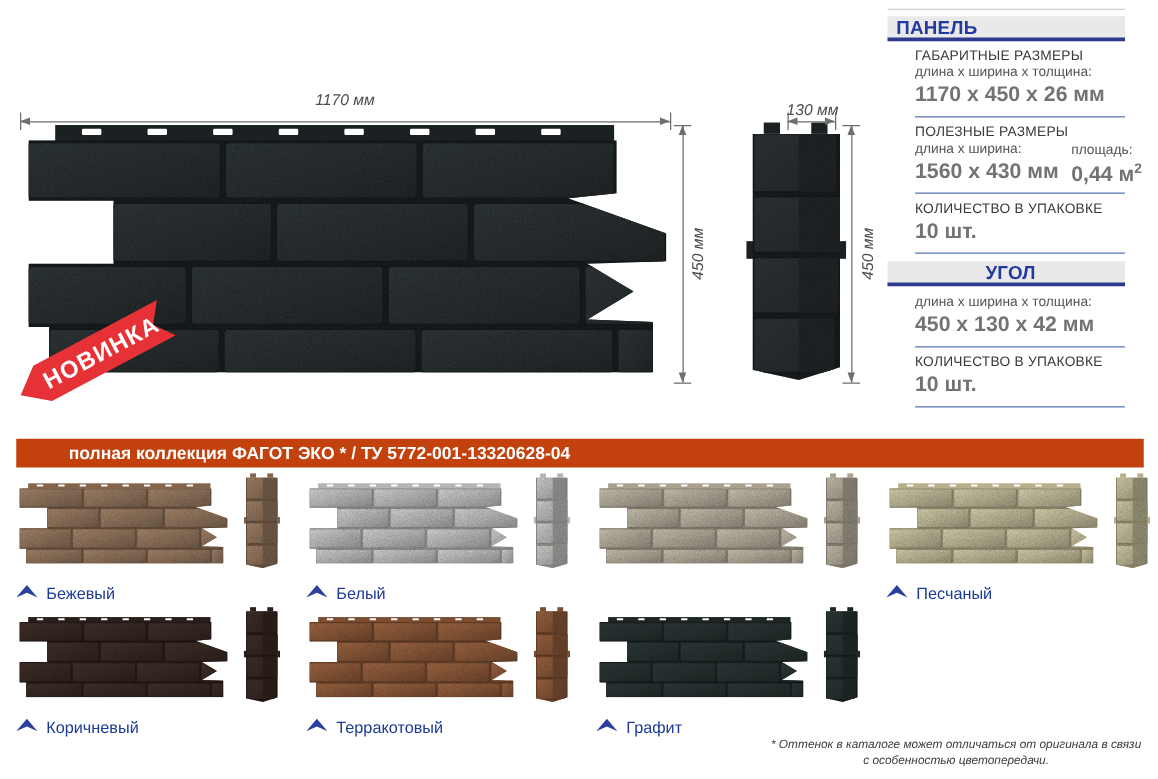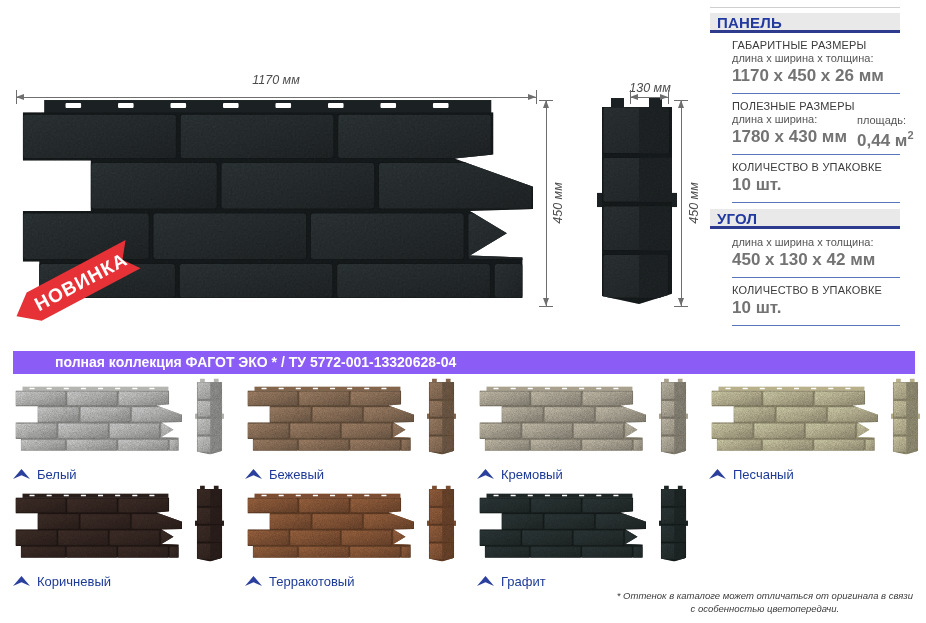--- a/index.html
+++ b/index.html
@@ -177,44 +177,129 @@
       <div class="sub">длина x ширина x толщина:</div>
       <div class="val">1170 x 450 x 26 мм</div>
       <div class="sep"></div>
 
       <div class="lbl">ПОЛЕЗНЫЕ РАЗМЕРЫ</div>
       <div class="two-col">
         <div class="sub">длина x ширина:</div>
         <div class="sub col2">площадь:</div>
       </div>
       <div class="two-col">
-        <div class="val">1780 x 430 мм</div>
+        <div class="val">1560 x 430 мм</div>
         <div class="val col2v"><span>0,44 м</span><sup>2</sup></div>
       </div>
       <div class="sep"></div>
 
       <div class="lbl">КОЛИЧЕСТВО В УПАКОВКЕ</div>
       <div class="val">10 шт.</div>
       <div class="sep"></div>
     </div>
 
-    <div class="sec-header" style="margin-top:6px;">УГОЛ</div>
+    <div class="sec-header" style="margin-top:6px;text-align:center;">УГОЛ</div>
     <div class="sb">
       <div class="sub" style="margin-top:7px;">длина x ширина x толщина:</div>
       <div class="val">450 x 130 x 42 мм</div>
       <div class="sep"></div>
       <div class="lbl">КОЛИЧЕСТВО В УПАКОВКЕ</div>
       <div class="val">10 шт.</div>
       <div class="sep"></div>
     </div>
   </div>
 
-  <div class="banner" id="banner" style="background: #8b5cf6;">полная коллекция ФАГОТ ЭКО * / ТУ 5772-001-13320628-04</div>
+  <div class="banner" id="banner" style="background: #c2410c;">полная коллекция ФАГОТ ЭКО * / ТУ 5772-001-13320628-04</div>
 
   <div class="grid">
+    <div class="cell">
+      <div class="swatch-img">
+          <div class="sw-panel"><svg width="100%" height="100%" viewBox="0 0 536 208" preserveAspectRatio="none">
+  <defs>
+    <linearGradient id="bg-s1" x1="0" y1="0" x2="1" y2="1">
+      <stop offset="0" stop-color="rgb(198,159,126)"></stop>
+                  <stop offset="0.5" stop-color="#a8876b"></stop>
+                  <stop offset="1" stop-color="rgb(134,108,86)"></stop>
+    </linearGradient>
+    <clipPath id="clip-s1">
+                  <polygon points="8,14 492,14 492,56 452,60 533,88 533,110 468,112 506,134 468,156 522,158 522,198 25,198 25,162 8,162 8,112 78,112 78,62 8,62"></polygon>
+                </clipPath>
+    <filter id="nf-s1" x="0" y="0" width="100%" height="100%">
+      <feTurbulence type="fractalNoise" baseFrequency="0.5" numOctaves="2" stitchTiles="stitch"></feTurbulence>
+      <feColorMatrix type="matrix" values="0 0 0 0 0  0 0 0 0 0  0 0 0 0 0  0.35 0.35 0.35 0 0"></feColorMatrix>
+    </filter>
+  </defs>
+  <rect x="30" y="2" width="460" height="13" fill="#82654b"></rect>
+              <rect x="52" y="5" width="16" height="5" rx="1" fill="#fff"></rect>
+              <rect x="106" y="5" width="16" height="5" rx="1" fill="#fff"></rect>
+              <rect x="160" y="5" width="16" height="5" rx="1" fill="#fff"></rect>
+              <rect x="214" y="5" width="16" height="5" rx="1" fill="#fff"></rect>
+              <rect x="268" y="5" width="16" height="5" rx="1" fill="#fff"></rect>
+              <rect x="322" y="5" width="16" height="5" rx="1" fill="#fff"></rect>
+              <rect x="376" y="5" width="16" height="5" rx="1" fill="#fff"></rect>
+              <rect x="430" y="5" width="16" height="5" rx="1" fill="#fff"></rect>
+  <g clip-path="url(#clip-s1)">
+    <rect x="0" y="0" width="536" height="208" fill="#82654b"></rect>
+    <rect x="8" y="16" width="158" height="44" rx="3" fill="url(#bg-s1)" stroke="rgb(92,74,59)" stroke-width="1"></rect>
+                <rect x="170" y="16" width="158" height="44" rx="3" fill="url(#bg-s1)" stroke="rgb(92,74,59)" stroke-width="1"></rect>
+                <rect x="332" y="16" width="158" height="44" rx="3" fill="url(#bg-s1)" stroke="rgb(92,74,59)" stroke-width="1"></rect>
+                <rect x="494" y="16" width="40" height="44" rx="3" fill="url(#bg-s1)" stroke="rgb(92,74,59)" stroke-width="1"></rect>
+                <rect x="78" y="64" width="130" height="46" rx="3" fill="url(#bg-s1)" stroke="rgb(92,74,59)" stroke-width="1"></rect>
+                <rect x="212" y="64" width="158" height="46" rx="3" fill="url(#bg-s1)" stroke="rgb(92,74,59)" stroke-width="1"></rect>
+                <rect x="374" y="64" width="158" height="46" rx="3" fill="url(#bg-s1)" stroke="rgb(92,74,59)" stroke-width="1"></rect>
+                <rect x="8" y="114" width="130" height="46" rx="3" fill="url(#bg-s1)" stroke="rgb(92,74,59)" stroke-width="1"></rect>
+                <rect x="142" y="114" width="158" height="46" rx="3" fill="url(#bg-s1)" stroke="rgb(92,74,59)" stroke-width="1"></rect>
+                <rect x="304" y="114" width="158" height="46" rx="3" fill="url(#bg-s1)" stroke="rgb(92,74,59)" stroke-width="1"></rect>
+                <rect x="466" y="114" width="67" height="46" rx="3" fill="url(#bg-s1)" stroke="rgb(92,74,59)" stroke-width="1"></rect>
+                <rect x="25" y="164" width="140" height="34" rx="3" fill="url(#bg-s1)" stroke="rgb(92,74,59)" stroke-width="1"></rect>
+                <rect x="169" y="164" width="158" height="34" rx="3" fill="url(#bg-s1)" stroke="rgb(92,74,59)" stroke-width="1"></rect>
+                <rect x="331" y="164" width="158" height="34" rx="3" fill="url(#bg-s1)" stroke="rgb(92,74,59)" stroke-width="1"></rect>
+                <rect x="493" y="164" width="29" height="34" rx="3" fill="url(#bg-s1)" stroke="rgb(92,74,59)" stroke-width="1"></rect>
+    <rect x="0" y="0" width="536" height="208" filter="url(#nf-s1)" opacity="0.45"></rect>
+  </g>
+            </svg></div>
+          <div class="sw-corner"><svg width="100%" height="100%" viewBox="0 0 80 210" preserveAspectRatio="none">
+  <defs>
+    <linearGradient id="cg-sc1" x1="0" y1="0" x2="1" y2="1">
+      <stop offset="0" stop-color="rgb(193,155,123)"></stop>
+                  <stop offset="1" stop-color="rgb(143,115,91)"></stop>
+    </linearGradient>
+    <clipPath id="cc-sc1">
+                  <polygon points="5,11 75,11 75,196 42,206 5,198"></polygon>
+                </clipPath>
+    <filter id="cn-sc1" x="0" y="0" width="100%" height="100%">
+      <feTurbulence type="fractalNoise" baseFrequency="0.6" numOctaves="2" stitchTiles="stitch"></feTurbulence>
+      <feColorMatrix type="matrix" values="0 0 0 0 0  0 0 0 0 0  0 0 0 0 0  0.35 0.35 0.35 0 0"></feColorMatrix>
+    </filter>
+  </defs>
+  <rect x="14" y="2" width="13" height="9" fill="#82654b"></rect>
+              <rect x="52" y="2" width="13" height="9" fill="#82654b"></rect>
+  <rect x="0" y="96" width="6" height="14" fill="#82654b"></rect>
+              <rect x="74" y="96" width="6" height="14" fill="#82654b"></rect>
+  <g clip-path="url(#cc-sc1)">
+    <rect x="0" y="0" width="80" height="210" fill="#82654b"></rect>
+    <rect x="6" y="11" width="66" height="46" rx="2" fill="url(#cg-sc1)" stroke="rgb(92,74,59)" stroke-width="1"></rect>
+                <rect x="42" y="11" width="30" height="46" rx="2" fill="rgb(131,105,83)" opacity="0.9"></rect>
+                <rect x="6" y="61" width="70" height="44" rx="2" fill="url(#cg-sc1)" stroke="rgb(92,74,59)" stroke-width="1"></rect>
+                <rect x="42" y="61" width="34" height="44" rx="2" fill="rgb(131,105,83)" opacity="0.9"></rect>
+                <rect x="6" y="109" width="68" height="44" rx="2" fill="url(#cg-sc1)" stroke="rgb(92,74,59)" stroke-width="1"></rect>
+                <rect x="42" y="109" width="32" height="44" rx="2" fill="rgb(131,105,83)" opacity="0.9"></rect>
+                <rect x="6" y="157" width="65" height="43" rx="2" fill="url(#cg-sc1)" stroke="rgb(92,74,59)" stroke-width="1"></rect>
+                <rect x="42" y="157" width="29" height="43" rx="2" fill="rgb(131,105,83)" opacity="0.9"></rect>
+    <rect x="0" y="0" width="80" height="210" filter="url(#cn-sc1)" opacity="0.45"></rect>
+  </g>
+            </svg></div>
+        </div>
+      <div class="swatch-label">
+          <span class="logo"><svg width="17" height="10" viewBox="0 0 17 10">
+              <polygon points="0,10 8.5,0 17,10 8.5,6.2" fill="#2b3f9e"></polygon>
+            </svg></span>
+          <span class="txt">Бежевый</span>
+        </div>
+    </div>
     <div class="cell">
       <div class="swatch-img">
           <div class="sw-panel"><svg width="100%" height="100%" viewBox="0 0 536 208" preserveAspectRatio="none">
   <defs>
     <linearGradient id="bg-s0" x1="0" y1="0" x2="1" y2="1">
       <stop offset="0" stop-color="rgb(255,255,255)"></stop>
                   <stop offset="0.5" stop-color="#dadad8"></stop>
                   <stop offset="1" stop-color="rgb(174,174,173)"></stop>
     </linearGradient>
     <clipPath id="clip-s0">
@@ -290,105 +375,20 @@
           <span class="logo"><svg width="17" height="10" viewBox="0 0 17 10">
               <polygon points="0,10 8.5,0 17,10 8.5,6.2" fill="#2b3f9e"></polygon>
             </svg></span>
           <span class="txt">Белый</span>
         </div>
     </div>
     <div class="cell">
       <div class="swatch-img">
           <div class="sw-panel"><svg width="100%" height="100%" viewBox="0 0 536 208" preserveAspectRatio="none">
   <defs>
-    <linearGradient id="bg-s1" x1="0" y1="0" x2="1" y2="1">
-      <stop offset="0" stop-color="rgb(198,159,126)"></stop>
-                  <stop offset="0.5" stop-color="#a8876b"></stop>
-                  <stop offset="1" stop-color="rgb(134,108,86)"></stop>
-    </linearGradient>
-    <clipPath id="clip-s1">
-                  <polygon points="8,14 492,14 492,56 452,60 533,88 533,110 468,112 506,134 468,156 522,158 522,198 25,198 25,162 8,162 8,112 78,112 78,62 8,62"></polygon>
-                </clipPath>
-    <filter id="nf-s1" x="0" y="0" width="100%" height="100%">
-      <feTurbulence type="fractalNoise" baseFrequency="0.5" numOctaves="2" stitchTiles="stitch"></feTurbulence>
-      <feColorMatrix type="matrix" values="0 0 0 0 0  0 0 0 0 0  0 0 0 0 0  0.35 0.35 0.35 0 0"></feColorMatrix>
-    </filter>
-  </defs>
-  <rect x="30" y="2" width="460" height="13" fill="#82654b"></rect>
-              <rect x="52" y="5" width="16" height="5" rx="1" fill="#fff"></rect>
-              <rect x="106" y="5" width="16" height="5" rx="1" fill="#fff"></rect>
-              <rect x="160" y="5" width="16" height="5" rx="1" fill="#fff"></rect>
-              <rect x="214" y="5" width="16" height="5" rx="1" fill="#fff"></rect>
-              <rect x="268" y="5" width="16" height="5" rx="1" fill="#fff"></rect>
-              <rect x="322" y="5" width="16" height="5" rx="1" fill="#fff"></rect>
-              <rect x="376" y="5" width="16" height="5" rx="1" fill="#fff"></rect>
-              <rect x="430" y="5" width="16" height="5" rx="1" fill="#fff"></rect>
-  <g clip-path="url(#clip-s1)">
-    <rect x="0" y="0" width="536" height="208" fill="#82654b"></rect>
-    <rect x="8" y="16" width="158" height="44" rx="3" fill="url(#bg-s1)" stroke="rgb(92,74,59)" stroke-width="1"></rect>
-                <rect x="170" y="16" width="158" height="44" rx="3" fill="url(#bg-s1)" stroke="rgb(92,74,59)" stroke-width="1"></rect>
-                <rect x="332" y="16" width="158" height="44" rx="3" fill="url(#bg-s1)" stroke="rgb(92,74,59)" stroke-width="1"></rect>
-                <rect x="494" y="16" width="40" height="44" rx="3" fill="url(#bg-s1)" stroke="rgb(92,74,59)" stroke-width="1"></rect>
-                <rect x="78" y="64" width="130" height="46" rx="3" fill="url(#bg-s1)" stroke="rgb(92,74,59)" stroke-width="1"></rect>
-                <rect x="212" y="64" width="158" height="46" rx="3" fill="url(#bg-s1)" stroke="rgb(92,74,59)" stroke-width="1"></rect>
-                <rect x="374" y="64" width="158" height="46" rx="3" fill="url(#bg-s1)" stroke="rgb(92,74,59)" stroke-width="1"></rect>
-                <rect x="8" y="114" width="130" height="46" rx="3" fill="url(#bg-s1)" stroke="rgb(92,74,59)" stroke-width="1"></rect>
-                <rect x="142" y="114" width="158" height="46" rx="3" fill="url(#bg-s1)" stroke="rgb(92,74,59)" stroke-width="1"></rect>
-                <rect x="304" y="114" width="158" height="46" rx="3" fill="url(#bg-s1)" stroke="rgb(92,74,59)" stroke-width="1"></rect>
-                <rect x="466" y="114" width="67" height="46" rx="3" fill="url(#bg-s1)" stroke="rgb(92,74,59)" stroke-width="1"></rect>
-                <rect x="25" y="164" width="140" height="34" rx="3" fill="url(#bg-s1)" stroke="rgb(92,74,59)" stroke-width="1"></rect>
-                <rect x="169" y="164" width="158" height="34" rx="3" fill="url(#bg-s1)" stroke="rgb(92,74,59)" stroke-width="1"></rect>
-                <rect x="331" y="164" width="158" height="34" rx="3" fill="url(#bg-s1)" stroke="rgb(92,74,59)" stroke-width="1"></rect>
-                <rect x="493" y="164" width="29" height="34" rx="3" fill="url(#bg-s1)" stroke="rgb(92,74,59)" stroke-width="1"></rect>
-    <rect x="0" y="0" width="536" height="208" filter="url(#nf-s1)" opacity="0.45"></rect>
-  </g>
-            </svg></div>
-          <div class="sw-corner"><svg width="100%" height="100%" viewBox="0 0 80 210" preserveAspectRatio="none">
-  <defs>
-    <linearGradient id="cg-sc1" x1="0" y1="0" x2="1" y2="1">
-      <stop offset="0" stop-color="rgb(193,155,123)"></stop>
-                  <stop offset="1" stop-color="rgb(143,115,91)"></stop>
-    </linearGradient>
-    <clipPath id="cc-sc1">
-                  <polygon points="5,11 75,11 75,196 42,206 5,198"></polygon>
-                </clipPath>
-    <filter id="cn-sc1" x="0" y="0" width="100%" height="100%">
-      <feTurbulence type="fractalNoise" baseFrequency="0.6" numOctaves="2" stitchTiles="stitch"></feTurbulence>
-      <feColorMatrix type="matrix" values="0 0 0 0 0  0 0 0 0 0  0 0 0 0 0  0.35 0.35 0.35 0 0"></feColorMatrix>
-    </filter>
-  </defs>
-  <rect x="14" y="2" width="13" height="9" fill="#82654b"></rect>
-              <rect x="52" y="2" width="13" height="9" fill="#82654b"></rect>
-  <rect x="0" y="96" width="6" height="14" fill="#82654b"></rect>
-              <rect x="74" y="96" width="6" height="14" fill="#82654b"></rect>
-  <g clip-path="url(#cc-sc1)">
-    <rect x="0" y="0" width="80" height="210" fill="#82654b"></rect>
-    <rect x="6" y="11" width="66" height="46" rx="2" fill="url(#cg-sc1)" stroke="rgb(92,74,59)" stroke-width="1"></rect>
-                <rect x="42" y="11" width="30" height="46" rx="2" fill="rgb(131,105,83)" opacity="0.9"></rect>
-                <rect x="6" y="61" width="70" height="44" rx="2" fill="url(#cg-sc1)" stroke="rgb(92,74,59)" stroke-width="1"></rect>
-                <rect x="42" y="61" width="34" height="44" rx="2" fill="rgb(131,105,83)" opacity="0.9"></rect>
-                <rect x="6" y="109" width="68" height="44" rx="2" fill="url(#cg-sc1)" stroke="rgb(92,74,59)" stroke-width="1"></rect>
-                <rect x="42" y="109" width="32" height="44" rx="2" fill="rgb(131,105,83)" opacity="0.9"></rect>
-                <rect x="6" y="157" width="65" height="43" rx="2" fill="url(#cg-sc1)" stroke="rgb(92,74,59)" stroke-width="1"></rect>
-                <rect x="42" y="157" width="29" height="43" rx="2" fill="rgb(131,105,83)" opacity="0.9"></rect>
-    <rect x="0" y="0" width="80" height="210" filter="url(#cn-sc1)" opacity="0.45"></rect>
-  </g>
-            </svg></div>
-        </div>
-      <div class="swatch-label">
-          <span class="logo"><svg width="17" height="10" viewBox="0 0 17 10">
-              <polygon points="0,10 8.5,0 17,10 8.5,6.2" fill="#2b3f9e"></polygon>
-            </svg></span>
-          <span class="txt">Бежевый</span>
-        </div>
-    </div>
-    <div class="cell">
-      <div class="swatch-img">
-          <div class="sw-panel"><svg width="100%" height="100%" viewBox="0 0 536 208" preserveAspectRatio="none">
-  <defs>
     <linearGradient id="bg-s2" x1="0" y1="0" x2="1" y2="1">
       <stop offset="0" stop-color="rgb(244,235,212)"></stop>
                   <stop offset="0.5" stop-color="#cfc7b4"></stop>
                   <stop offset="1" stop-color="rgb(166,159,144)"></stop>
     </linearGradient>
     <clipPath id="clip-s2">
                   <polygon points="8,14 492,14 492,56 452,60 533,88 533,110 468,112 506,134 468,156 522,158 522,198 25,198 25,162 8,162 8,112 78,112 78,62 8,62"></polygon>
                 </clipPath>
     <filter id="nf-s2" x="0" y="0" width="100%" height="100%">
       <feTurbulence type="fractalNoise" baseFrequency="0.5" numOctaves="2" stitchTiles="stitch"></feTurbulence>
@@ -449,26 +449,20 @@
                 <rect x="6" y="61" width="70" height="44" rx="2" fill="url(#cg-sc2)" stroke="rgb(114,109,99)" stroke-width="1"></rect>
                 <rect x="42" y="61" width="34" height="44" rx="2" fill="rgb(161,155,140)" opacity="0.9"></rect>
                 <rect x="6" y="109" width="68" height="44" rx="2" fill="url(#cg-sc2)" stroke="rgb(114,109,99)" stroke-width="1"></rect>
                 <rect x="42" y="109" width="32" height="44" rx="2" fill="rgb(161,155,140)" opacity="0.9"></rect>
                 <rect x="6" y="157" width="65" height="43" rx="2" fill="url(#cg-sc2)" stroke="rgb(114,109,99)" stroke-width="1"></rect>
                 <rect x="42" y="157" width="29" height="43" rx="2" fill="rgb(161,155,140)" opacity="0.9"></rect>
     <rect x="0" y="0" width="80" height="210" filter="url(#cn-sc2)" opacity="0.45"></rect>
   </g>
             </svg></div>
         </div>
-      <div class="swatch-label">
-          <span class="logo"><svg width="17" height="10" viewBox="0 0 17 10">
-              <polygon points="0,10 8.5,0 17,10 8.5,6.2" fill="#2b3f9e"></polygon>
-            </svg></span>
-          <span class="txt">Кремовый</span>
-        </div>
     </div>
     <div class="cell">
       <div class="swatch-img">
           <div class="sw-panel"><svg width="100%" height="100%" viewBox="0 0 536 208" preserveAspectRatio="none">
   <defs>
     <linearGradient id="bg-s3" x1="0" y1="0" x2="1" y2="1">
       <stop offset="0" stop-color="rgb(255,253,208)"></stop>
                   <stop offset="0.5" stop-color="#ded6b0"></stop>
                   <stop offset="1" stop-color="rgb(178,171,141)"></stop>
     </linearGradient>

